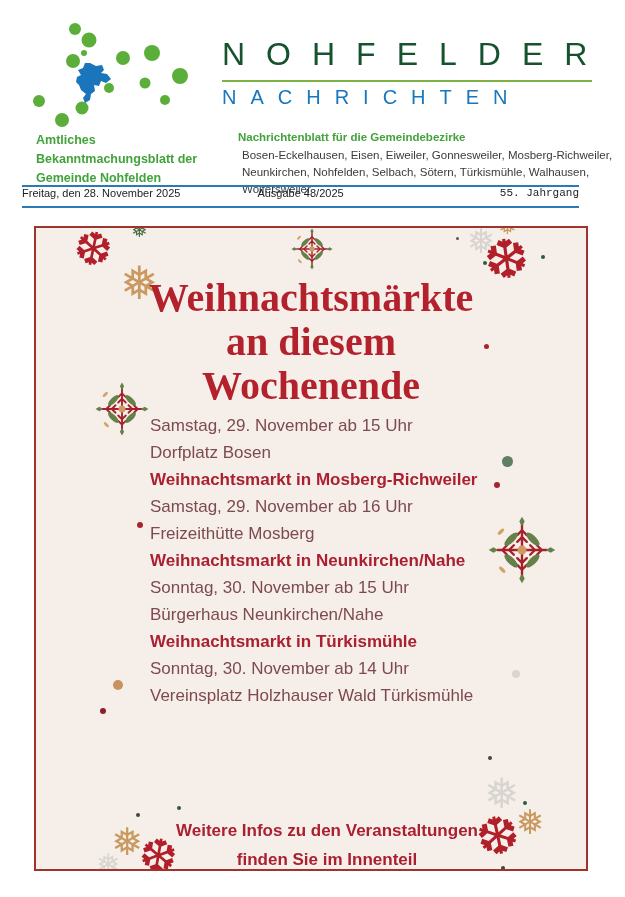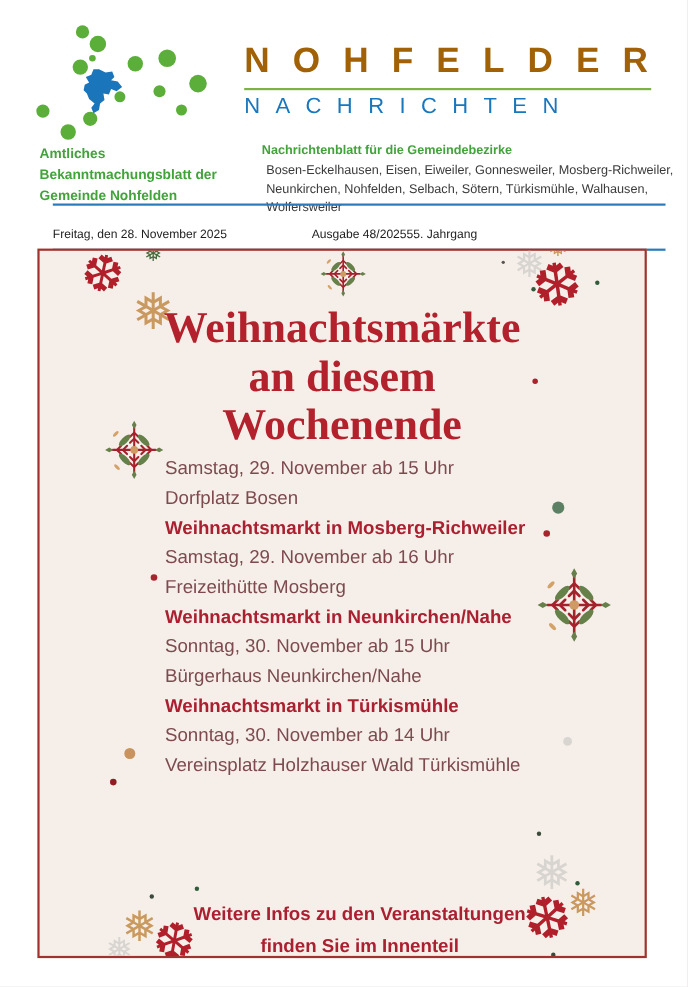--- a/index.html
+++ b/index.html
@@ -9,43 +9,43 @@
   }
   
   .logo-svg{position:absolute;left:28px;top:16px;}
   .publisher{
     position:absolute;left:36px;top:131px;width:180px;
     color:#42a33b;font-weight:bold;font-size:12.5px;line-height:19px;
   }
   .masthead{position:absolute;left:222px;top:0;width:370px;}
   .title1{
     position:absolute;left:0;top:36px;width:370px;white-space:nowrap;overflow:visible;
-    color:#a16207;font-weight:bold;font-size:32px;letter-spacing:21px;
+    color:#14532d;font-weight:normal;font-size:32px;letter-spacing:21px;
   }
   .green-rule{position:absolute;left:0;top:80px;width:370px;height:2px;background:#7cb342;}
   .title2{
     position:absolute;left:0;top:86px;width:370px;white-space:nowrap;overflow:visible;
     color:#1877bd;font-weight:normal;font-size:20px;letter-spacing:14px;
   }
   .subtitle{
     position:absolute;left:16px;top:131px;width:380px;
     color:#42a33b;font-weight:bold;font-size:11.5px;
   }
   .districts{
     position:absolute;left:0;top:147px;width:385px;
     color:#3a3a3a;font-size:11.5px;line-height:17px;margin-left:20px;
   }
   .datebar{
-    position:absolute;left:48px;top:185px;width:557px;
+    position:absolute;left:22px;top:185px;width:557px;
     border-top:2px solid #2a7ab8;border-bottom:2px solid #2a7ab8;
     display:grid;grid-template-columns:1fr auto 1fr;align-items:center;
-    padding:20px 0 7px 0;font-size:11px;color:#1d1d1d;
+    padding:0 0 7px 0;font-size:11px;color:#1d1d1d;
   }
   .datebar .mid{text-align:center;}
-  .datebar .right{text-align:left;}
+  .datebar .right{text-align:right;font-family:Liberation Mono, monospace;}
   
   .poster{
     position:absolute;left:34px;top:226px;width:554px;height:645px;
     box-sizing:border-box;border:2px solid #a0332d;background:#f6efe9;overflow:hidden;
   }
   .poster-title{
     position:absolute;left:0;top:48px;width:100%;text-align:center;
     font-family:"Liberation Serif",serif;font-weight:bold;font-size:40px;line-height:44px;
     color:#b3212c;
   }

